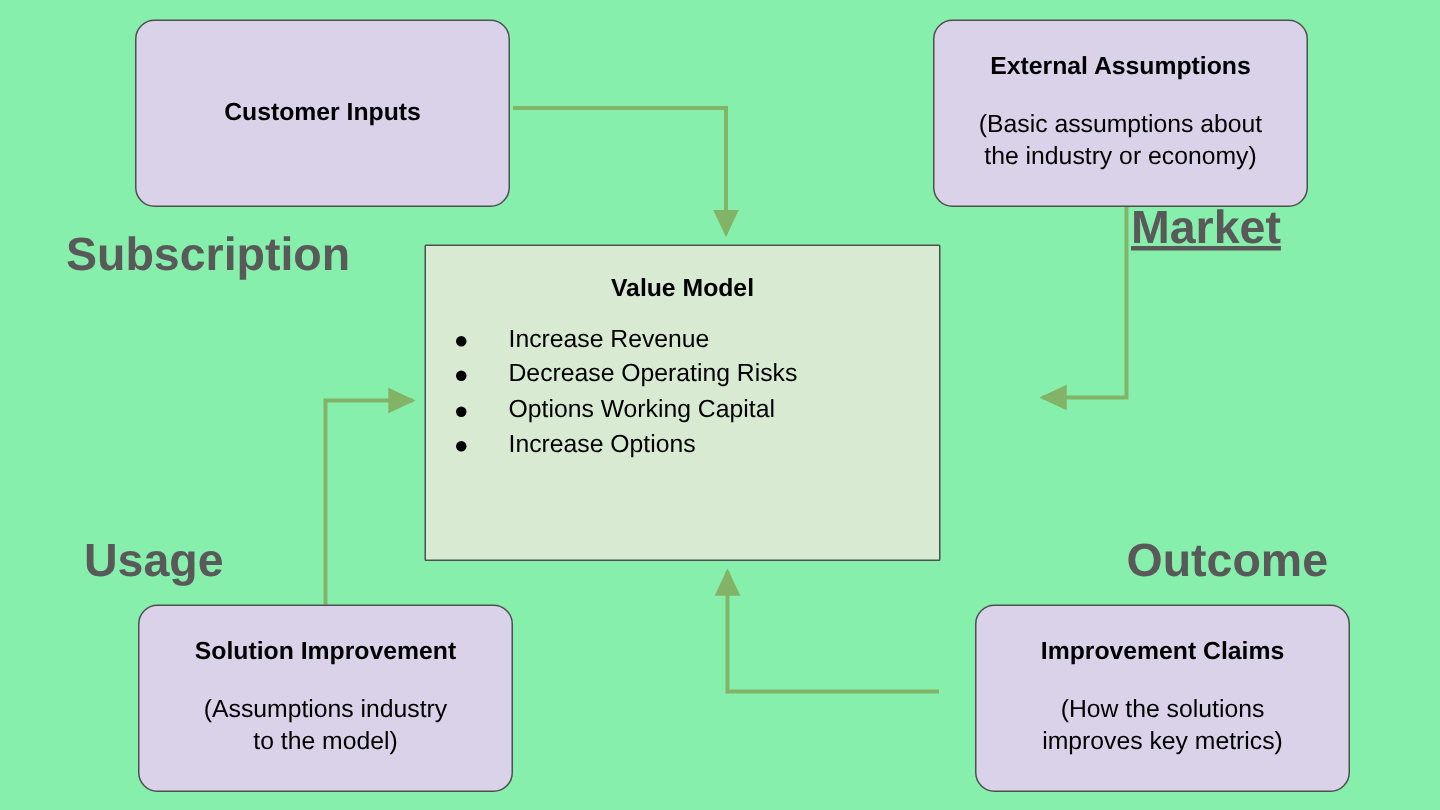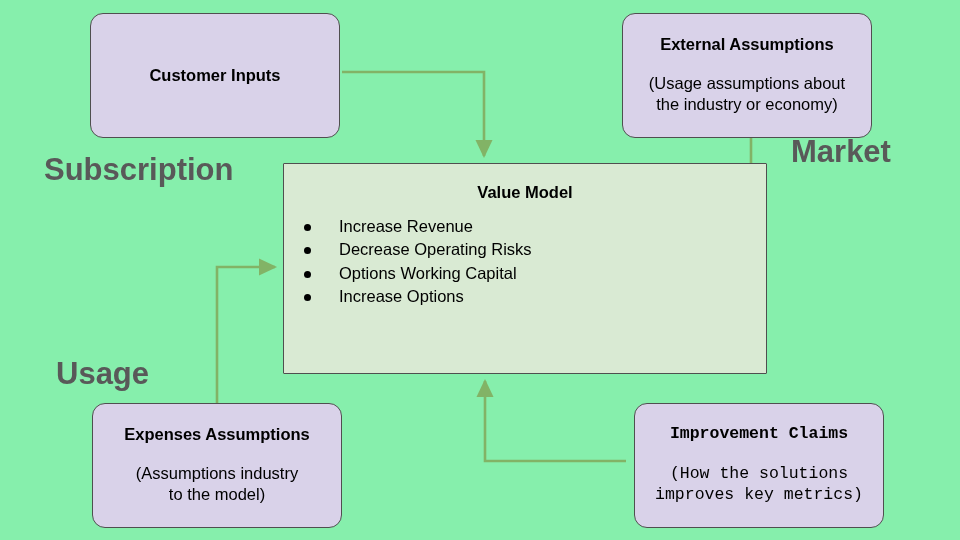--- a/index.html
+++ b/index.html
@@ -51,21 +51,21 @@
     font-size: 16.5px;
     color: #000000;
     line-height: 1.28;
     margin-top: 19px;
     white-space: pre-line;
   }
   #value-model {
     position: absolute;
     left: 283px;
     top: 163px;
-    width: 484px;
+    width: 344px;
     height: 211px;
     box-sizing: border-box;
     background: #d9ead3;
     border: 1.6px solid #4f4f4f;
     border-radius: 1px;
   }
   #value-model .vm-title {
     text-align: center;
     font-weight: bold;
     font-size: 16.5px;
@@ -123,46 +123,47 @@
 
     <path d="M 626 461 L 485 461 L 485 381" fill="none" stroke="#82b366" stroke-width="2.6" marker-end="url(#arrowhead)"></path>
   </svg>
 
   <div class="node node-purple" style="left:90px; top:13px;">
     <div class="node-title">Customer Inputs</div>
   </div>
 
   <div class="node node-purple" style="left:622px; top:13px;">
     <div class="node-title">External Assumptions</div>
-    <div class="node-sub">(Usage assumptions about
+    <div class="node-sub">(Basic assumptions about
 the industry or economy)</div>
   </div>
 
   <div class="node node-purple" style="left:92px; top:403px;">
-    <div class="node-title">Expenses Assumptions</div>
+    <div class="node-title">Solution Improvement</div>
     <div class="node-sub">(Assumptions industry
 to the model)</div>
   </div>
 
-  <div class="node node-purple" style="left:634px; top:403px;font-family:Liberation Mono, monospace;">
+  <div class="node node-purple" style="left:650px; top:403px;">
     <div class="node-title">Improvement Claims</div>
     <div class="node-sub">(How the solutions
 improves key metrics)</div>
   </div>
 
   <div id="value-model">
     <div class="vm-title">Value Model</div>
     <ul class="vm-list">
       <li>Increase Revenue</li>
       <li>Decrease Operating Risks</li>
       <li>Options Working Capital</li>
       <li>Increase Options</li>
     </ul>
   </div>
 
   <div class="quadrant-label" style="left:44px; top:152px;">Subscription</div>
 
-  <div class="quadrant-label" style="left:791px; top:134px;">Market</div>
+  <div class="quadrant-label" style="left:754px; top:134px;text-decoration:underline;">Market</div>
 
   <div class="quadrant-label" style="left:44px; top:356px;margin-left:12px;">Usage</div>
 
+  <div class="quadrant-label" style="left:751px; top:356px;">Outcome</div>
 
 </div>
 
 </body></html>

